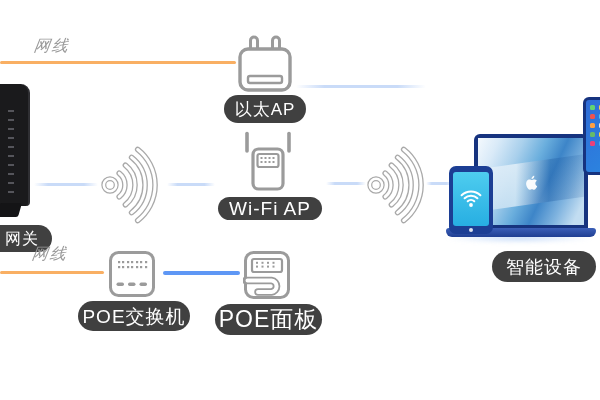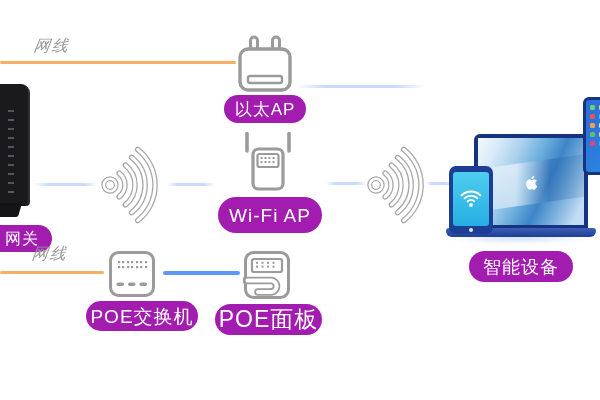--- a/index.html
+++ b/index.html
@@ -2,21 +2,21 @@
 <html><head>
 <meta charset="utf-8">
 <style>
   html,body { margin:0; padding:0; background:#fff; }
   .stage {
     position:relative; width:600px; height:400px; background:#ffffff;
     overflow:hidden; font-family:"Liberation Sans", sans-serif;
   }
   .pill {
     position:absolute; display:flex; align-items:center; justify-content:center;
-    background:#a21caf; color:#ffffff; border-radius:999px;
+    background:#404040; color:#ffffff; border-radius:999px;
     letter-spacing:1px; line-height:1; white-space:nowrap;
   }
   .cable { position:absolute; height:3px; border-radius:3px; background:#F9AF63; }
   .cable-blue { position:absolute; height:4px; border-radius:3px; background:#5E97F5; }
   .faded {
     position:absolute; height:3px; border-radius:3px;
     background:linear-gradient(90deg, rgba(201,219,248,0), #C9DBF8 22%, #C9DBF8 78%, rgba(201,219,248,0));
   }
   .cable-label {
     position:absolute; color:#9A9A9A; font-size:16px; font-style:italic;
@@ -148,21 +148,21 @@
       <rect x="20.5" y="27" width="2" height="2"></rect>
         <rect x="24.5" y="27" width="2" height="2"></rect>
       <rect x="28.5" y="27" width="2" height="2"></rect>
         <rect x="32.5" y="27" width="2" height="2"></rect>
       <rect x="20.5" y="31" width="2" height="2"></rect>
         <rect x="24.5" y="31" width="2" height="2"></rect>
       <rect x="28.5" y="31" width="2" height="2"></rect>
         <rect x="32.5" y="31" width="2" height="2"></rect>
     </g>
   </svg>
-  <div class="pill" style="left:218px; top:197px; width:104px; height:36px; font-size:19px;">Wi-Fi AP</div>
+  <div class="pill" style="left:218px; top:197px; width:104px; height:23px; font-size:19px;">Wi-Fi AP</div>
 
   <div class="faded" style="left:326px; top:182px; width:40px;"></div>
 
   <svg class="icon-svg" style="left:366px; top:145px;" width="62" height="80" viewBox="0 0 62 80">
     <g fill="none" stroke-linecap="round">
       <path d="M19.2 28.2 A15 15 0 0 1 19.2 51.8" stroke="#A9A9A9" stroke-width="5.6"></path>
       <path d="M25.4 20.3 A25 25 0 0 1 25.4 59.7" stroke="#A9A9A9" stroke-width="5.6"></path>
       <path d="M31.6 12.4 A35 35 0 0 1 31.6 67.6" stroke="#A9A9A9" stroke-width="5.6"></path>
       <path d="M37.7 4.5 A45 45 0 0 1 37.7 75.5" stroke="#A9A9A9" stroke-width="5.6"></path>
       <path d="M19.2 28.2 A15 15 0 0 1 19.2 51.8" stroke="#ffffff" stroke-width="3"></path>
@@ -194,21 +194,21 @@
       <rect x="19" y="16" width="2.2" height="2.2"></rect>
         <rect x="23" y="16" width="2.2" height="2.2"></rect>
       <rect x="28" y="16" width="2.2" height="2.2"></rect>
         <rect x="32" y="16" width="2.2" height="2.2"></rect>
       <rect x="37" y="16" width="2.2" height="2.2"></rect>
       <rect x="8.5" y="32.5" width="7.5" height="3.4" rx="1.7"></rect>
       <rect x="20" y="32.5" width="7.5" height="3.4" rx="1.7"></rect>
       <rect x="31.5" y="32.5" width="7.5" height="3.4" rx="1.7"></rect>
     </g>
   </svg>
-  <div class="pill" style="left:78px; top:301px; width:112px; height:30px; font-size:19px;margin-left:8px;">POE交换机</div>
+  <div class="pill" style="left:78px; top:301px; width:112px; height:30px; font-size:19px;">POE交换机</div>
 
   <div class="cable-blue" style="left:163px; top:271px; width:77px;"></div>
 
   <svg class="icon-svg" style="left:243px; top:250px;" width="48" height="50" viewBox="0 0 48 50">
     <rect x="2.5" y="2.5" width="43" height="45" rx="8" fill="#ffffff" stroke="#9B9B9B" stroke-width="3"></rect>
     <rect x="9" y="9" width="30" height="13" rx="2" fill="#ffffff" stroke="#9B9B9B" stroke-width="2.2"></rect>
     <g fill="#9B9B9B">
       <rect x="13" y="11.8" width="2" height="2"></rect>
         <rect x="18.5" y="11.8" width="2" height="2"></rect>
       <rect x="24" y="11.8" width="2" height="2"></rect>
@@ -259,15 +259,15 @@
           <path d="M8.7 12.3 A 4.7 4.7 0 0 1 15.3 12.3"></path>
           <path d="M5.6 9.3 A 9 9 0 0 1 18.4 9.3"></path>
           <path d="M2.6 6.3 A 13.3 13.3 0 0 1 21.4 6.3"></path>
         </g>
         <circle cx="12" cy="16" r="1.9" fill="#ffffff"></circle>
       </svg>
     </div>
     <div class="phone-home"></div>
   </div>
 
-  <div class="pill" style="left:469px; top:251px; width:104px; height:31px; font-size:18px;">智能设备</div>
+  <div class="pill" style="left:492px; top:251px; width:104px; height:31px; font-size:18px;">智能设备</div>
 
 </div>
 
 </body></html>

